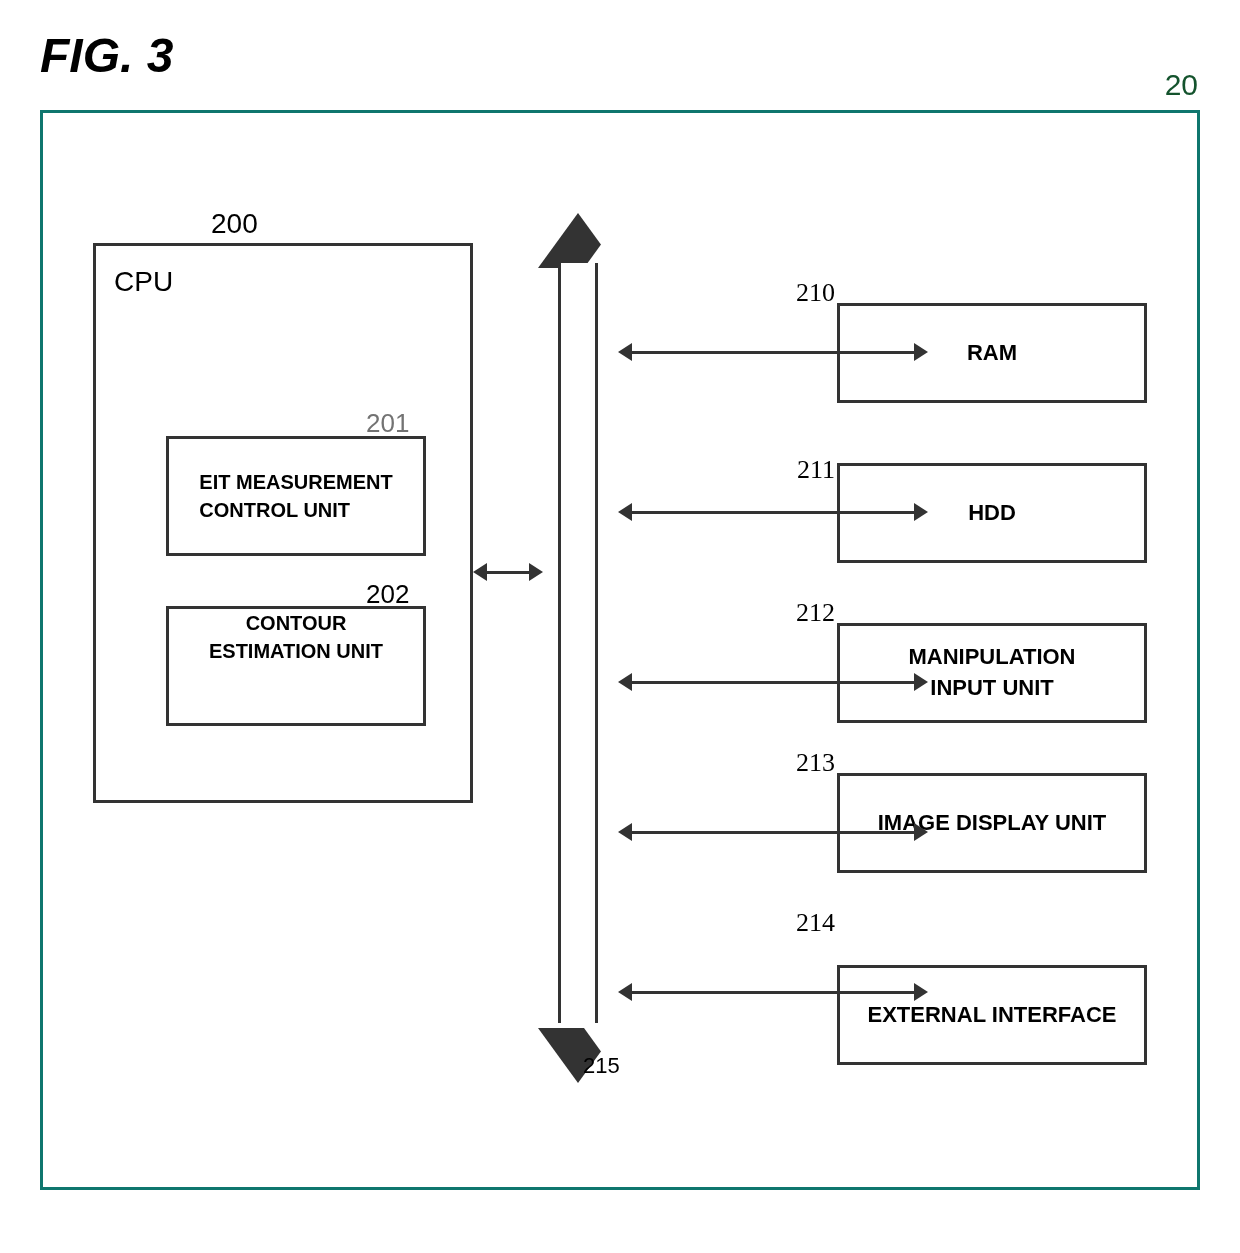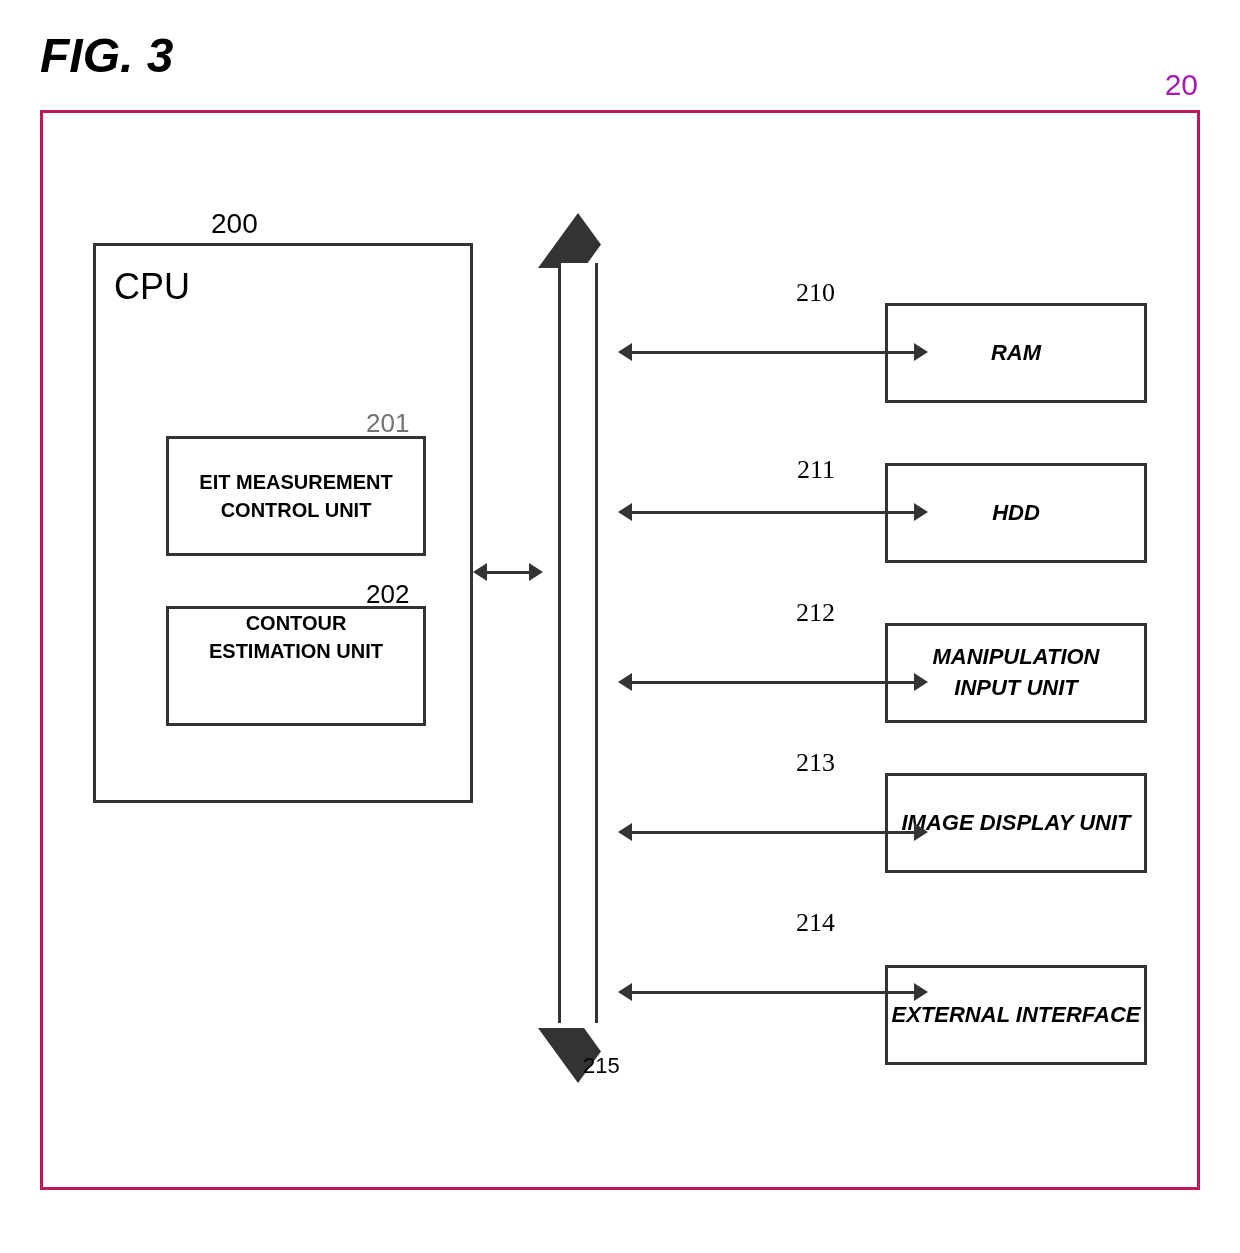--- a/index.html
+++ b/index.html
@@ -22,48 +22,48 @@
       color: #000;
     }
 
     
     .outer-box {
       position: absolute;
       top: 110px;
       left: 40px;
       width: 1160px;
       height: 1080px;
-      border: 3px solid #be185d;
+      border: 3px solid #0f766e;
       background: #fff;
     }
 
     .label-20 {
       position: absolute;
       top: 68px;
       right: 42px;
       font-size: 30px;
-      color: #a21caf;
+      color: #14532d;
     }
 
     
     .cpu-box {
       position: absolute;
       top: 130px;
       left: 50px;
       width: 380px;
       height: 560px;
       border: 3px solid #333;
       background: #fff;
     }
 
     .cpu-label {
       position: absolute;
       top: 20px;
       left: 18px;
-      font-size: 36px;
+      font-size: 28px;
       font-weight: normal;
       color: #000;
     }
 
     .label-200 {
       position: absolute;
       top: 95px;
       left: 168px;
       font-size: 28px;
       color: #000;
@@ -74,21 +74,21 @@
       position: absolute;
       top: 190px;
       left: 70px;
       width: 260px;
       height: 120px;
       border: 3px solid #333;
       background: #fff;
       display: flex;
       align-items: center;
       justify-content: center;
-      text-align: center;
+      text-align: left;
     }
 
     .eit-box-text {
       font-size: 20px;
       font-weight: bold;
       line-height: 1.4;
       color: #000;
     }
 
     .label-201 {
@@ -126,29 +126,28 @@
       top: 333px;
       left: 270px;
       font-size: 26px;
       color: #000000;
     }
 
     
     .right-box {
       position: absolute;
       right: 50px;
-      width: 262px;
+      width: 310px;
       height: 100px;
       border: 3px solid #333;
       background: #fff;
       display: flex;
       align-items: center;
       justify-content: center;
       text-align: center;
-      font-style: italic;
     }
 
     .right-box-text {
       font-size: 22px;
       font-weight: bold;
       line-height: 1.4;
       color: #000;
     }
 
     .ram-box { top: 190px; }

